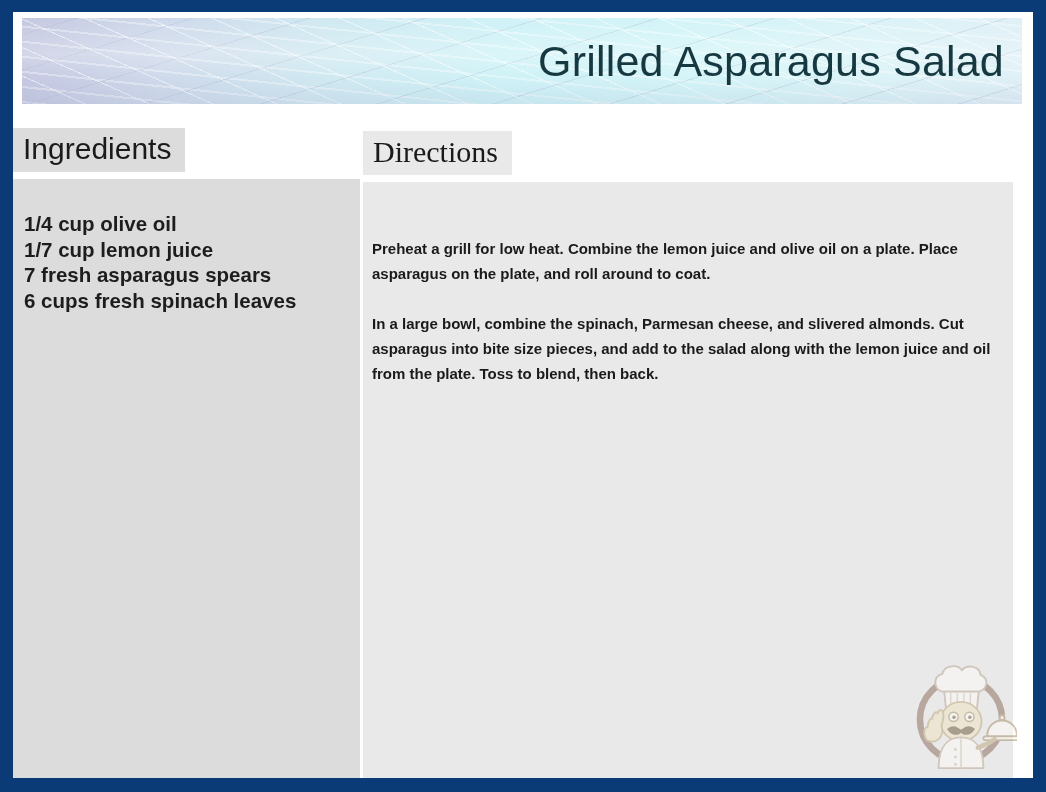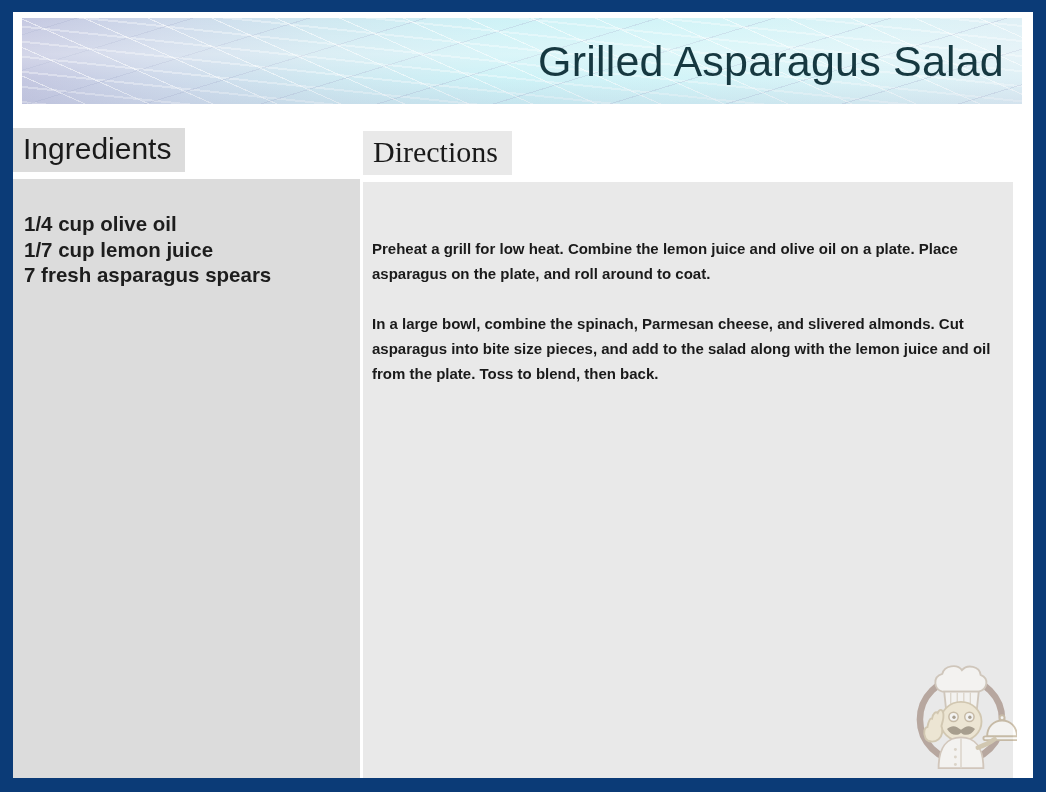--- a/index.html
+++ b/index.html
@@ -209,20 +209,21 @@
 
   <div id="gutter"></div>
 
   <div id="ing-panel" class="panel">
     <div class="tab tab-ing">Ingredients</div>
     <div class="body" id="ing-body">
       <div id="ing-list">
         <div>1/4 cup olive oil</div>
         <div>1/7 cup lemon juice</div>
         <div>7 fresh asparagus spears</div>
+        <div>6 cups fresh spinach leaves</div>
       </div>
     </div>
   </div>
 
   <div id="dir-panel" class="panel">
     <div class="tab tab-dir">Directions</div>
     <div class="body" id="dir-body">
       <div id="dir-text">
         <p>Preheat a grill for low heat. Combine the lemon juice and olive oil on a plate. Place asparagus on the plate, and roll around to coat.</p>
         <p>In a large bowl, combine the spinach, Parmesan cheese, and slivered almonds. Cut asparagus into bite size pieces, and add to the salad along with the lemon juice and oil from the plate. Toss to blend, then back.</p>

